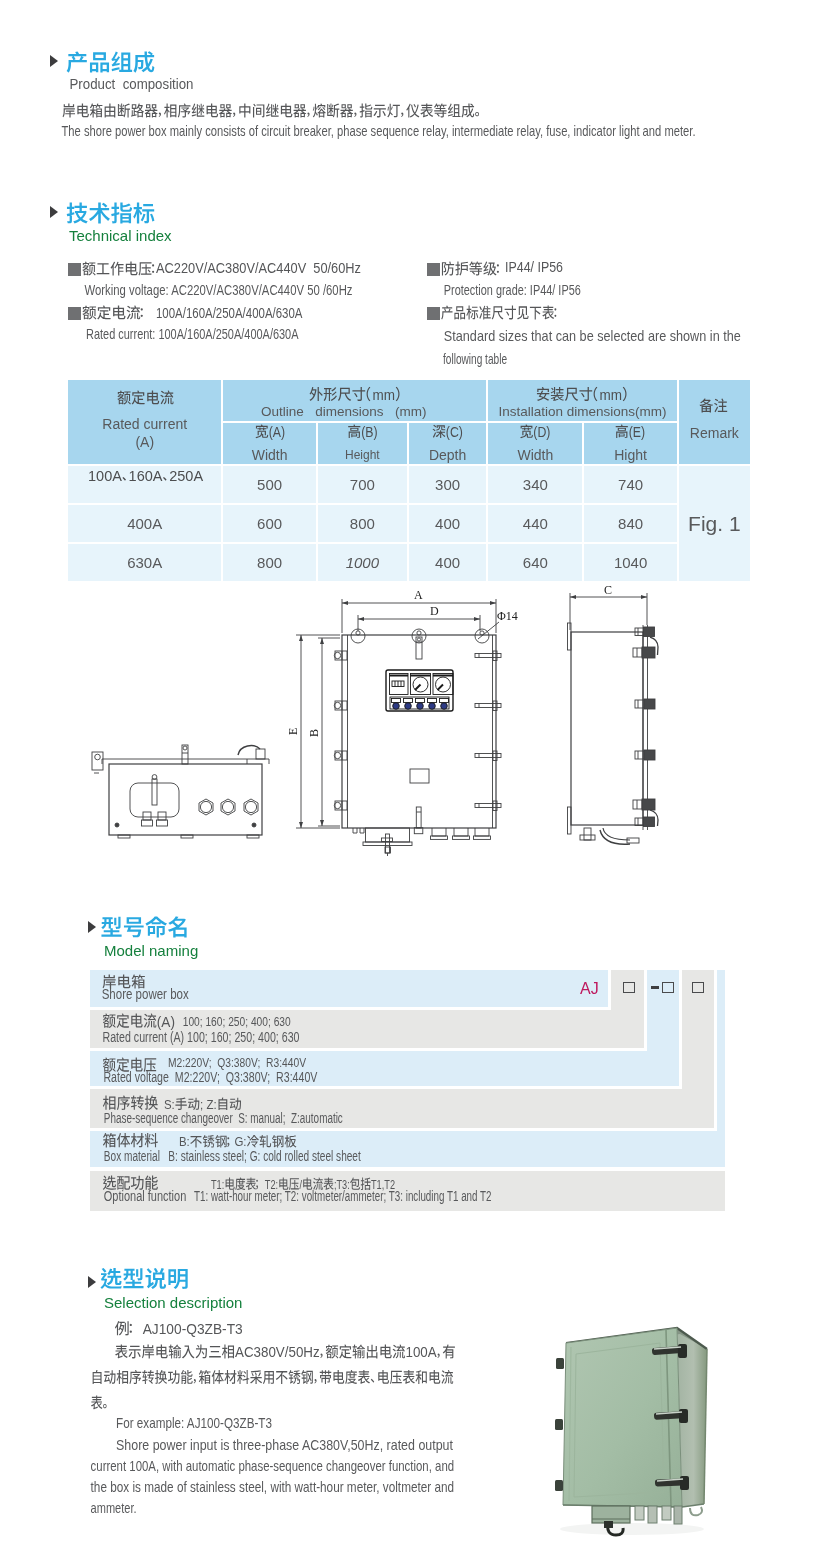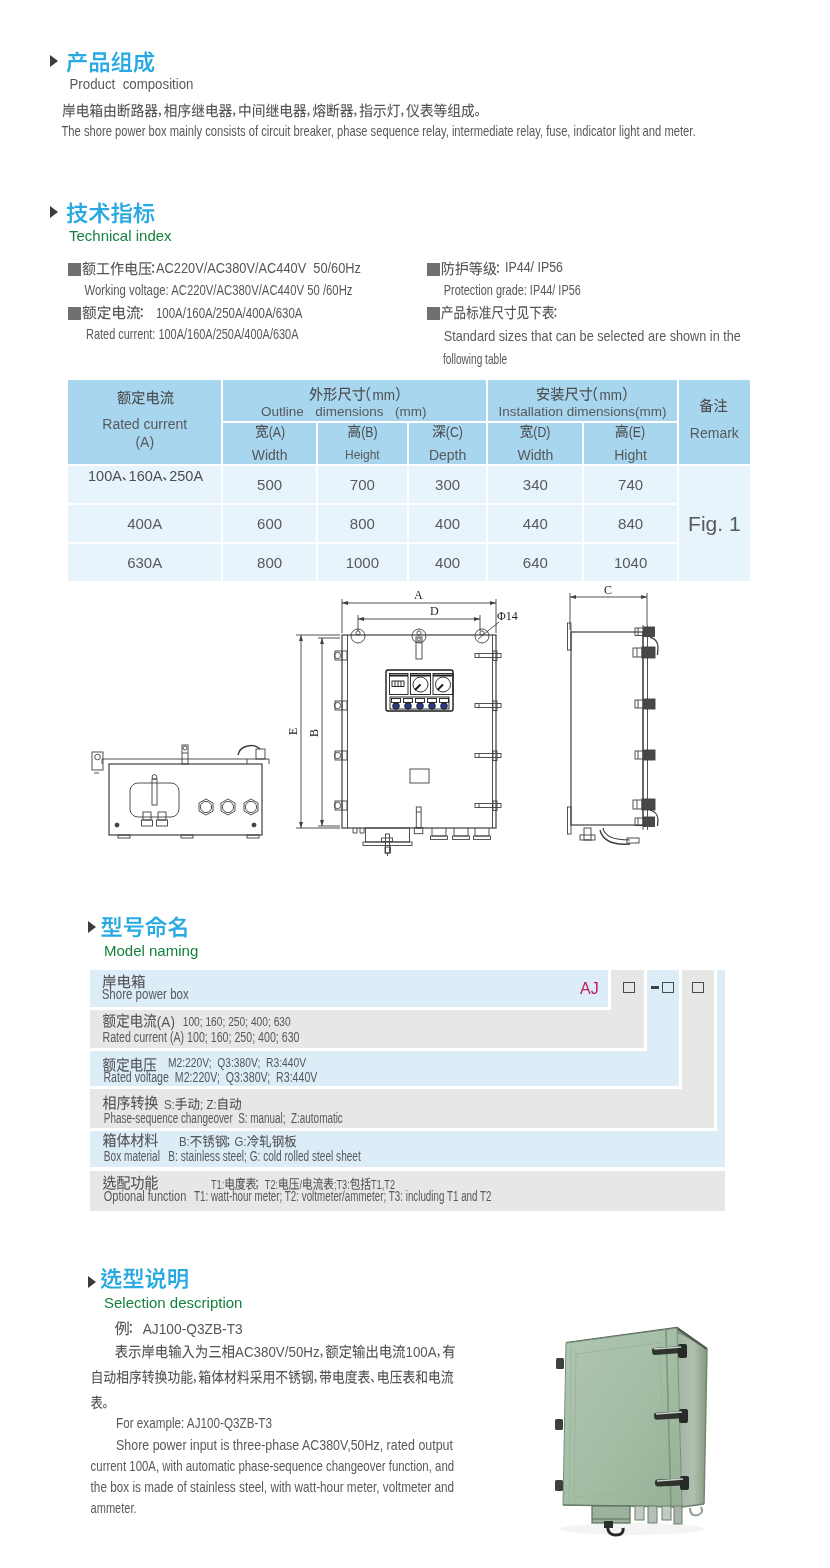--- a/index.html
+++ b/index.html
@@ -70,21 +70,21 @@
  <td class="tb1" style="height:37px;font-size:15px;">400A</td>
  <td class="tb1" style="font-size:15px;">600</td>
         <td class="tb1" style="font-size:15px;">800</td>
         <td class="tb1" style="font-size:15px;">400</td>
         <td class="tb1" style="font-size:15px;">440</td>
         <td class="tb1" style="font-size:15px;">840</td>
 </tr>
 <tr>
  <td class="tb1" style="height:37px;font-size:15px;">630A</td>
  <td class="tb1" style="font-size:15px;">800</td>
-        <td class="tb1" style="font-size:15px;">1000</td>
+        <td class="tb1" style="font-size:15px;font-style:italic;">1000</td>
         <td class="tb1" style="font-size:15px;">400</td>
         <td class="tb1" style="font-size:15px;">640</td>
         <td class="tb1" style="font-size:15px;">1040</td>
 </tr>
 </tbody>
   </table>
 
 <svg class="abs" style="left:0px;top:585px;" width="830" height="330" viewBox="0 0 830 330" fill="none" stroke="#3e3f41" stroke-width="0.9">
 <g>
 

